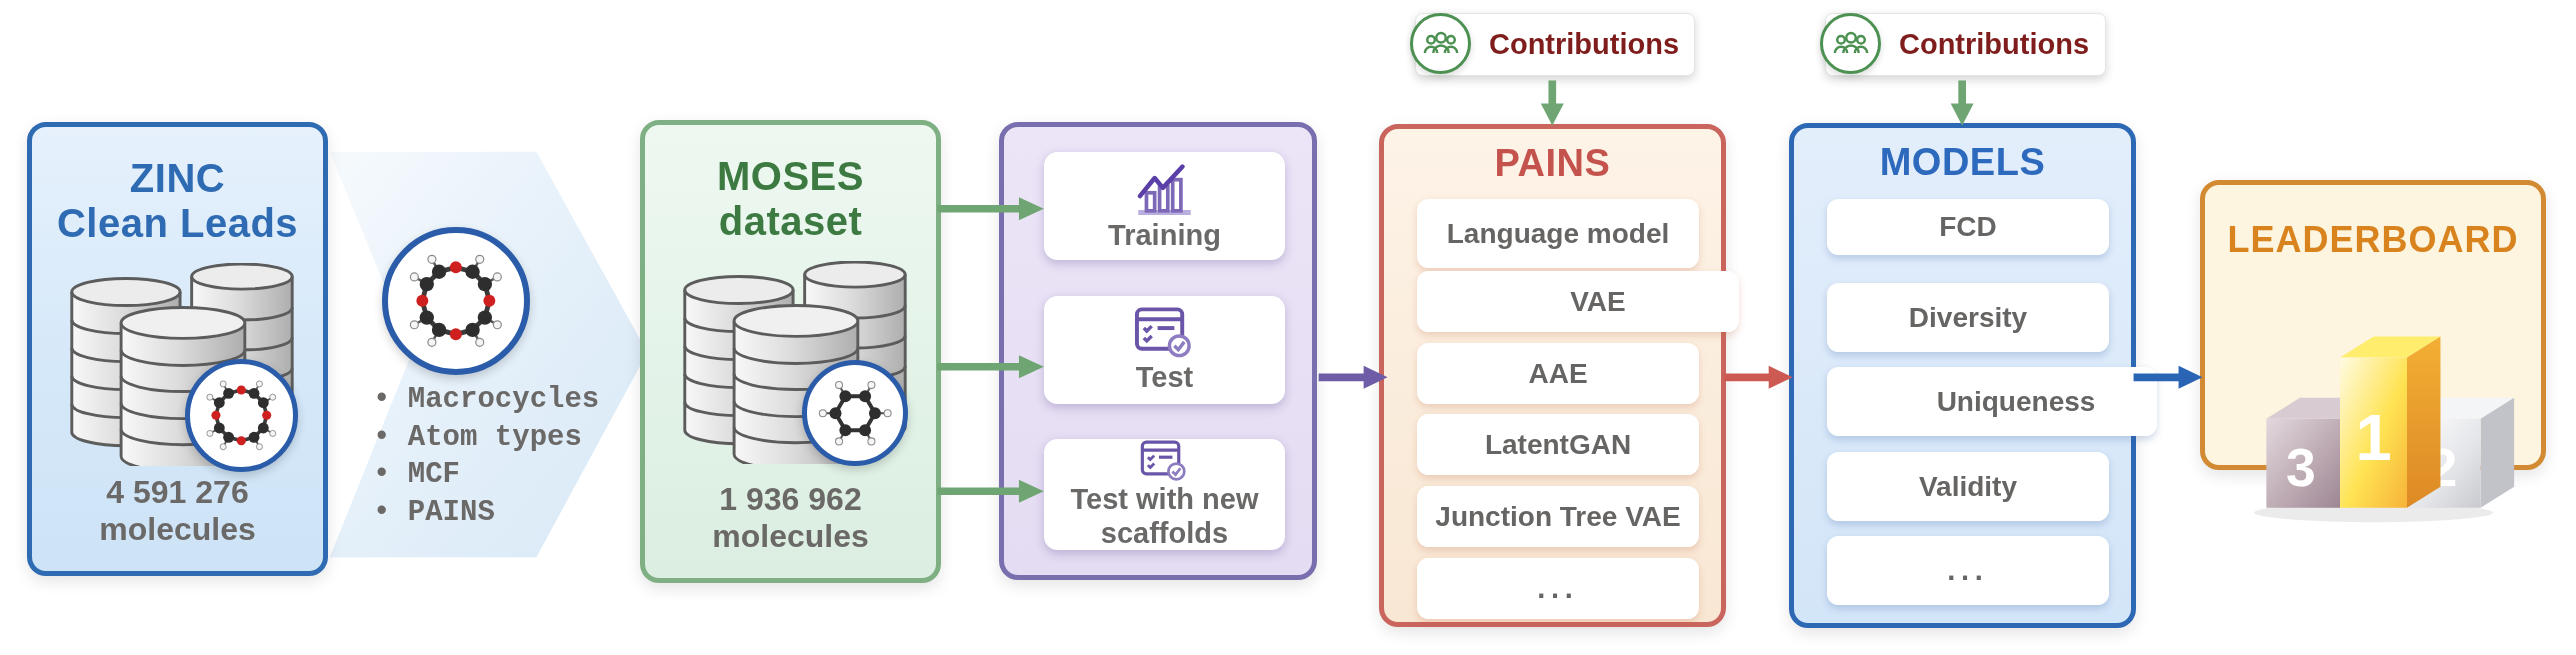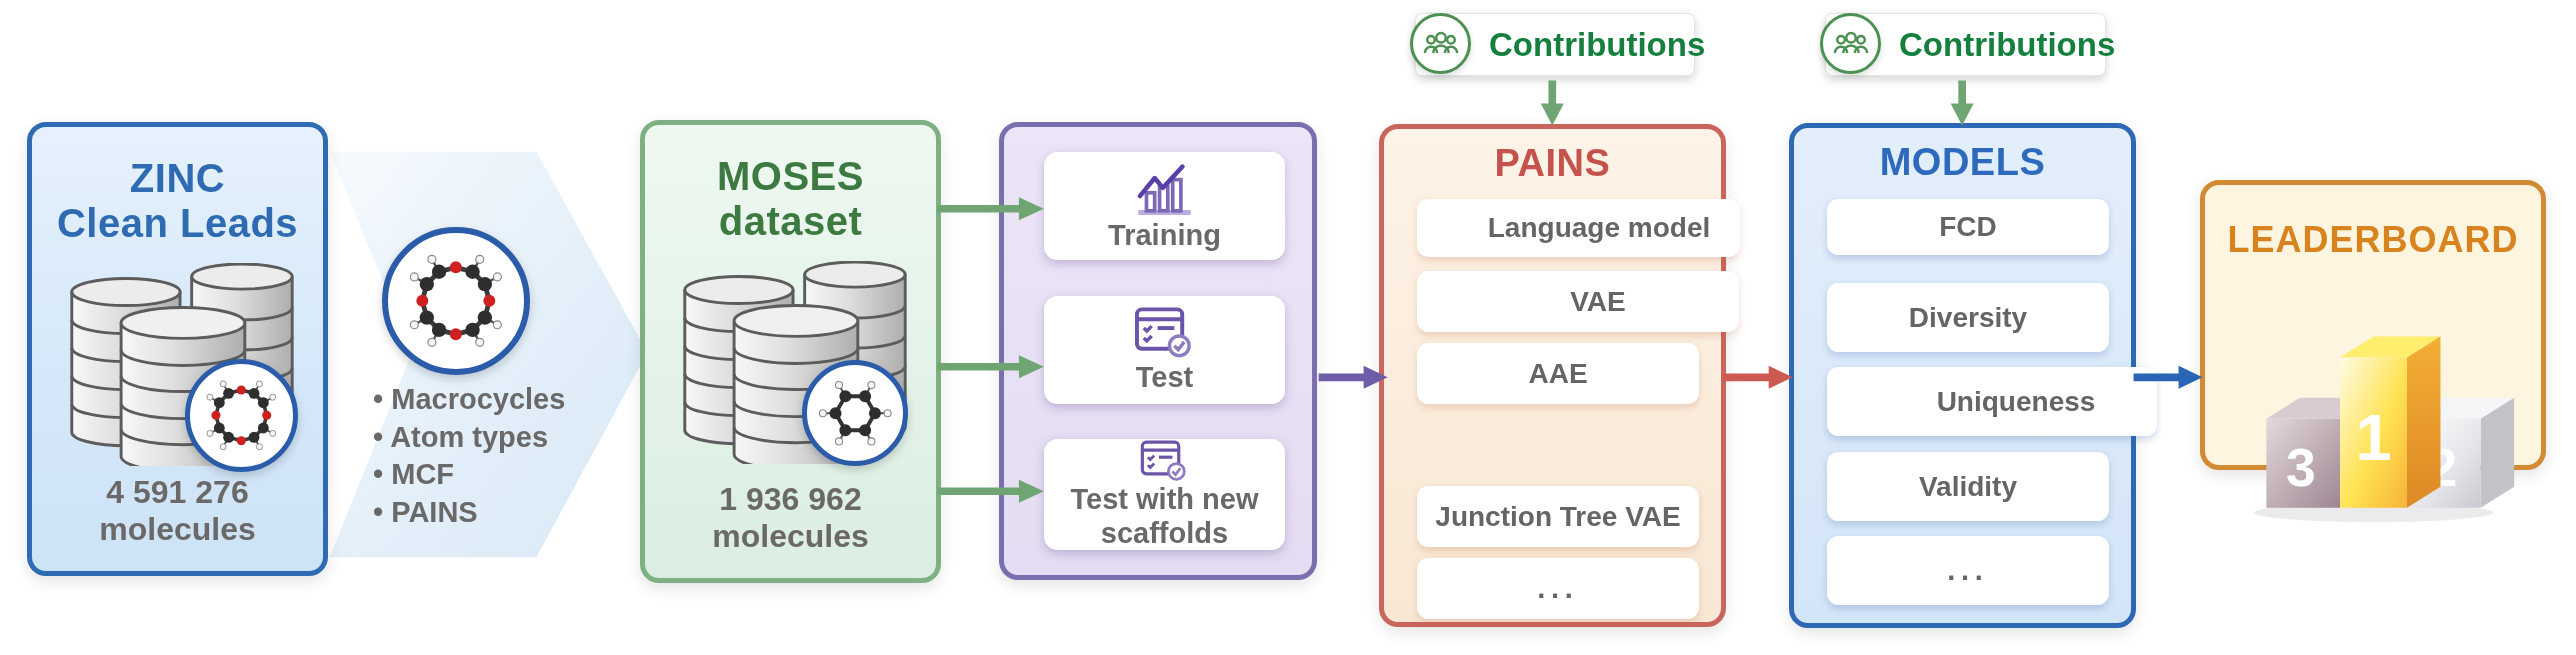--- a/index.html
+++ b/index.html
@@ -12,21 +12,21 @@
   
   .zinc-box{left:27px;top:122px;width:301px;height:454px;border:5.7px solid #2e6bb2;
             background:linear-gradient(180deg,#e6f1fc 0%,#d5e8f9 55%,#cde3f6 100%);}
   .zinc-title{margin-top:29px;font-size:40px;line-height:1.12;color:#2e6bb2;}
   .count-label{position:absolute;left:0;bottom:23px;width:100%;text-align:center;
                font-size:32px;line-height:1.15;font-weight:700;color:#6b6968;}
 
   
   .chevron-svg{left:324px;top:142px;width:331px;height:423px;}
   .bullet-list{left:373px;top:381px;width:220px;font-size:29px;font-weight:700;color:#6b6968;line-height:1.30;}
-  .bullet-list div{white-space:nowrap;}
+  .bullet-list div{white-space:nowrap;font-family:Liberation Mono, monospace;}
 
   
   .moses-box{left:640px;top:120px;width:301px;height:463px;border:5.7px solid #7fb083;
              background:linear-gradient(180deg,#eef8f1 0%,#e2f2e7 60%,#dbeee1 100%);}
   .moses-title{margin-top:29px;font-size:40px;line-height:1.12;color:#3d7a42;}
 
   .db-icon{left:34px;top:136px;width:232px;height:203px;}
   .mol-circle{position:absolute;border-radius:50%;background:#ffffff;border:5.7px solid #2a5caa;
               box-shadow:0 3.8px 9.6px rgba(0,0,0,.18);display:flex;align-items:center;justify-content:center;}
   .mol-circle svg{width:88%;height:88%;}
@@ -58,21 +58,21 @@
 
   
   .leaderboard-box{left:2200px;top:180px;width:346px;height:290px;border:5.7px solid #d28b33;
                    background:#fdf5df;}
   .leaderboard-title{margin-top:34px;font-size:36px;color:#d9831f;letter-spacing:1px;}
   .podium-svg{left:25px;top:100px;width:287px;height:259px;}
 
   
   .badge{position:absolute;top:13.4px;height:61px;background:#ffffff;border:1.9px solid #dfe7df;
          border-radius:7.7px;box-shadow:0 3.8px 9.6px rgba(0,0,0,.16);display:flex;align-items:center;}
-  .badge-label{margin-left:73px;margin-right:23px;font-size:33px;font-weight:700;color:#15803d;white-space:nowrap;}
+  .badge-label{margin-left:73px;margin-right:23px;font-size:29px;font-weight:700;color:#7f1d1d;white-space:nowrap;}
   .badge-circle{position:absolute;left:-5.7px;top:-1.9px;width:61px;height:61px;border-radius:50%;
                 background:#ffffff;border:3.8px solid #4d9152;box-sizing:border-box;
                 display:flex;align-items:center;justify-content:center;box-shadow:0 2.9px 7.7px rgba(0,0,0,.14);}
 
   .overlay{position:absolute;left:0;top:0;z-index:40;pointer-events:none;}
   .under{z-index:0;} .mid{z-index:10;} .top{z-index:30;}
 </style>
 </head>
 <body>
 
@@ -317,23 +317,24 @@
         <polyline points="11,33 14,36 19,31" fill="none" stroke="#6a55a8" stroke-width="3.5"></polyline>
         <circle cx="47" cy="41" r="10" fill="#ffffff" stroke="#8d7cc0" stroke-width="3.5"></circle>
         <polyline points="42,41 46,45 52,37" fill="none" stroke="#8d7cc0" stroke-width="3.5"></polyline>
       </svg>
       <div class="split-label">Test with new scaffolds</div>
     </div>
   </div>
 
   <div class="box models-box mid">
     <div class="box-title models-title">PAINS</div>
-    <div class="item-card" style="top:70px;height:58px;padding-left:41px;">Language model</div>
+    <div class="item-card" style="top:70px;height:69px;">Language model</div>
     <div class="item-card" style="top:142px;height:61px;padding-left:40px;">VAE</div>
     <div class="item-card" style="top:214px;height:61px;">AAE</div>
+    <div class="item-card" style="top:285px;height:61px;">LatentGAN</div>
     <div class="item-card" style="top:357px;height:61px;">Junction Tree VAE</div>
     <div class="item-card ellipsis-card" style="top:429px;height:61px;">...</div>
   </div>
 
   <div class="box metrics-box mid">
     <div class="box-title metrics-title">MODELS</div>
     <div class="item-card" style="top:71px;height:56px;">FCD</div>
     <div class="item-card" style="top:155px;height:69px;">Diversity</div>
     <div class="item-card" style="top:239px;height:69px;padding-left:48px;">Uniqueness</div>
     <div class="item-card" style="top:324px;height:69px;">Validity</div>

